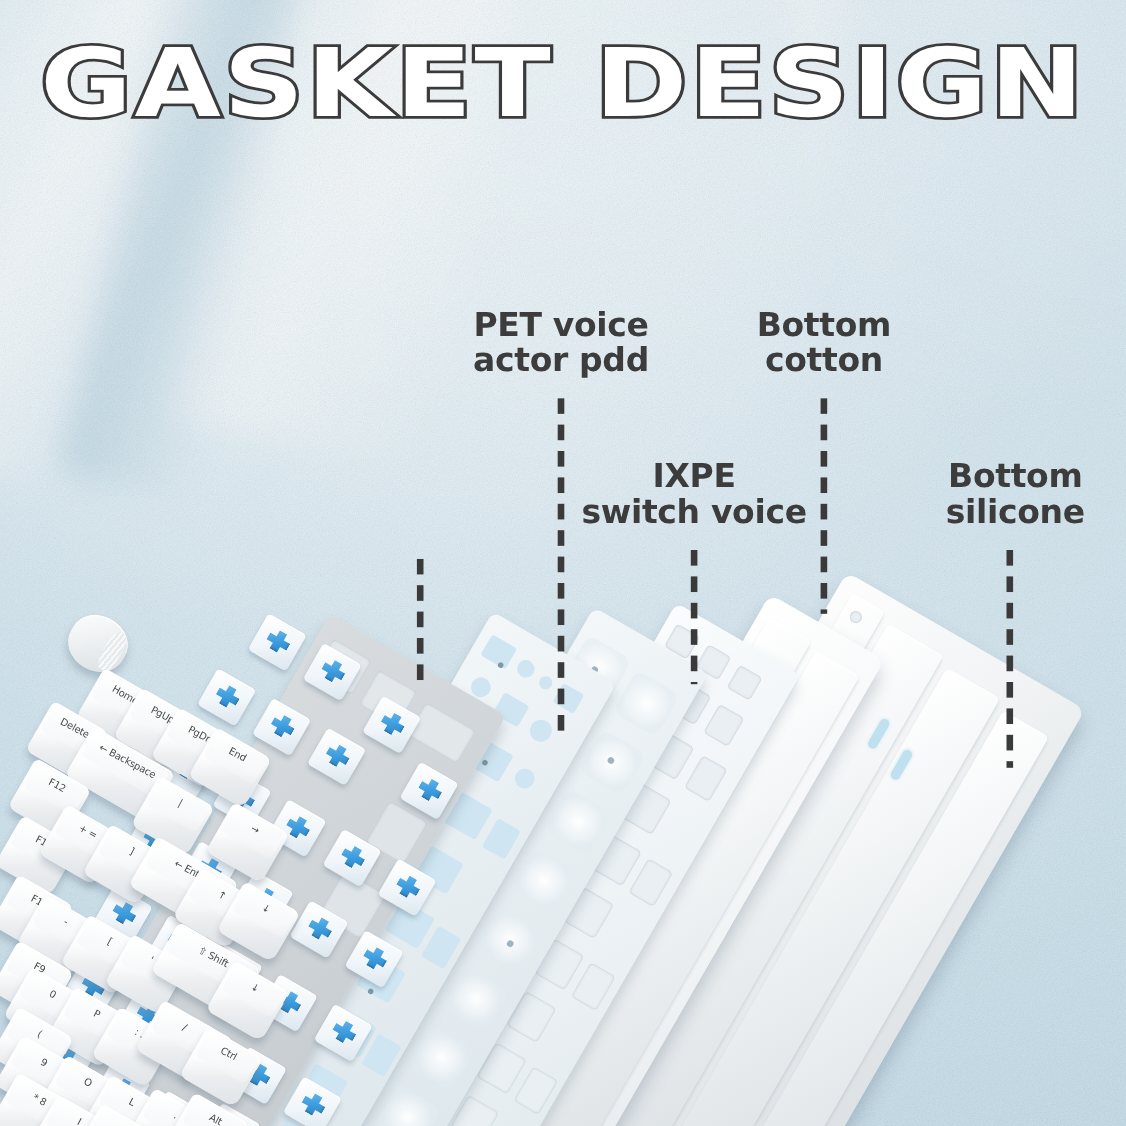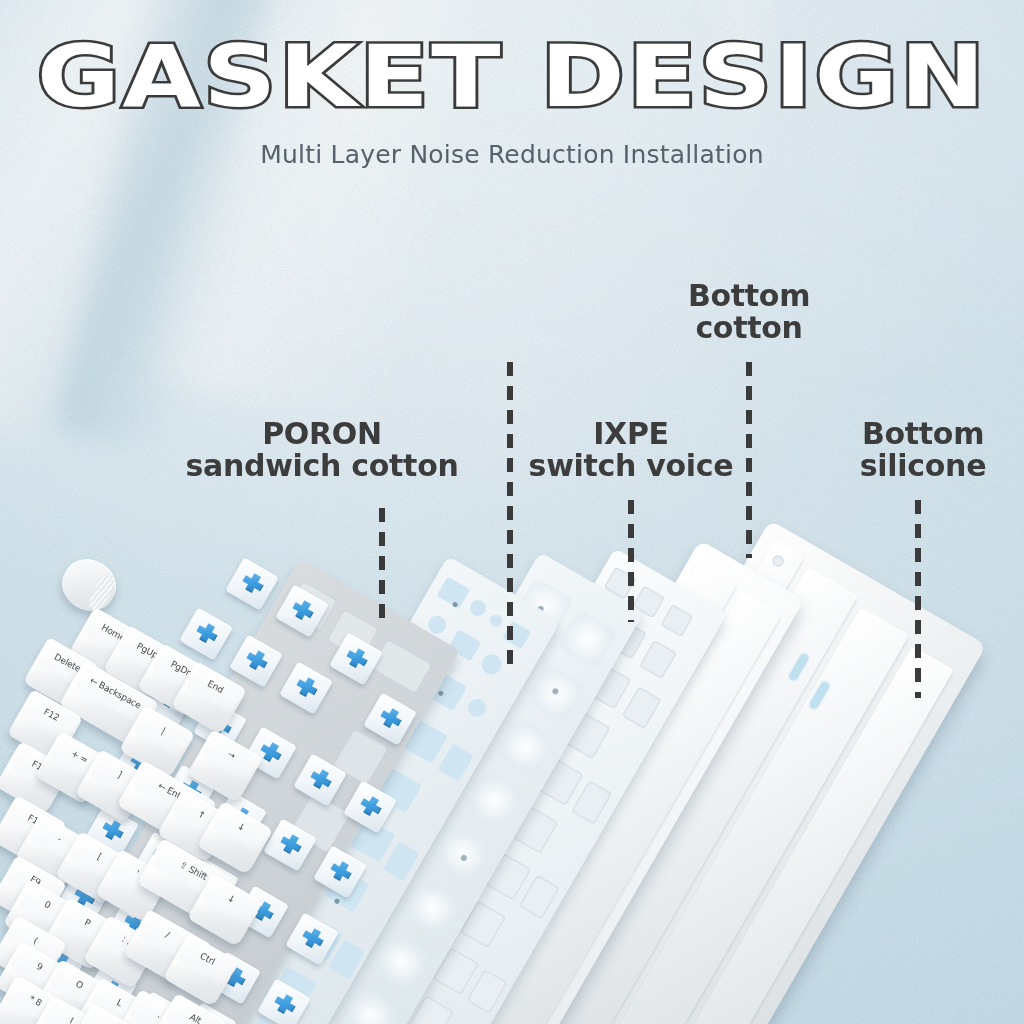--- a/index.html
+++ b/index.html
@@ -597,27 +597,26 @@
         </div>
       <div class="keycap" style="left:76px;  top:1014px;transform:rotate(30deg);">
           <span class="kc-legend">K</span>
         </div>
     </div>
 
   </div>
 
   <div class="header">
     <div class="title">GASKET DESIGN</div>
-    <div class="subtitle">Multi Layer Noise Reduction Installation</div>
   </div>
 
-  <div class="callout" style="left:172px; top:418px; width:300px;">PORON
-sandwich cotton</div>
   <div class="leader" style="left:379px; top:508px; height:112px;"></div>
 
+  <div class="callout" style="left:392px; top:280px; width:236px;">PET voice
+actor pdd</div>
   <div class="leader" style="left:507px; top:362px; height:306px;"></div>
 
   <div class="callout" style="left:520px; top:418px; width:222px;">IXPE
 switch voice</div>
   <div class="leader" style="left:628px; top:500px; height:122px;"></div>
 
   <div class="callout" style="left:652px; top:280px; width:194px;">Bottom
 cotton</div>
   <div class="leader" style="left:746px; top:362px; height:196px;"></div>
 

